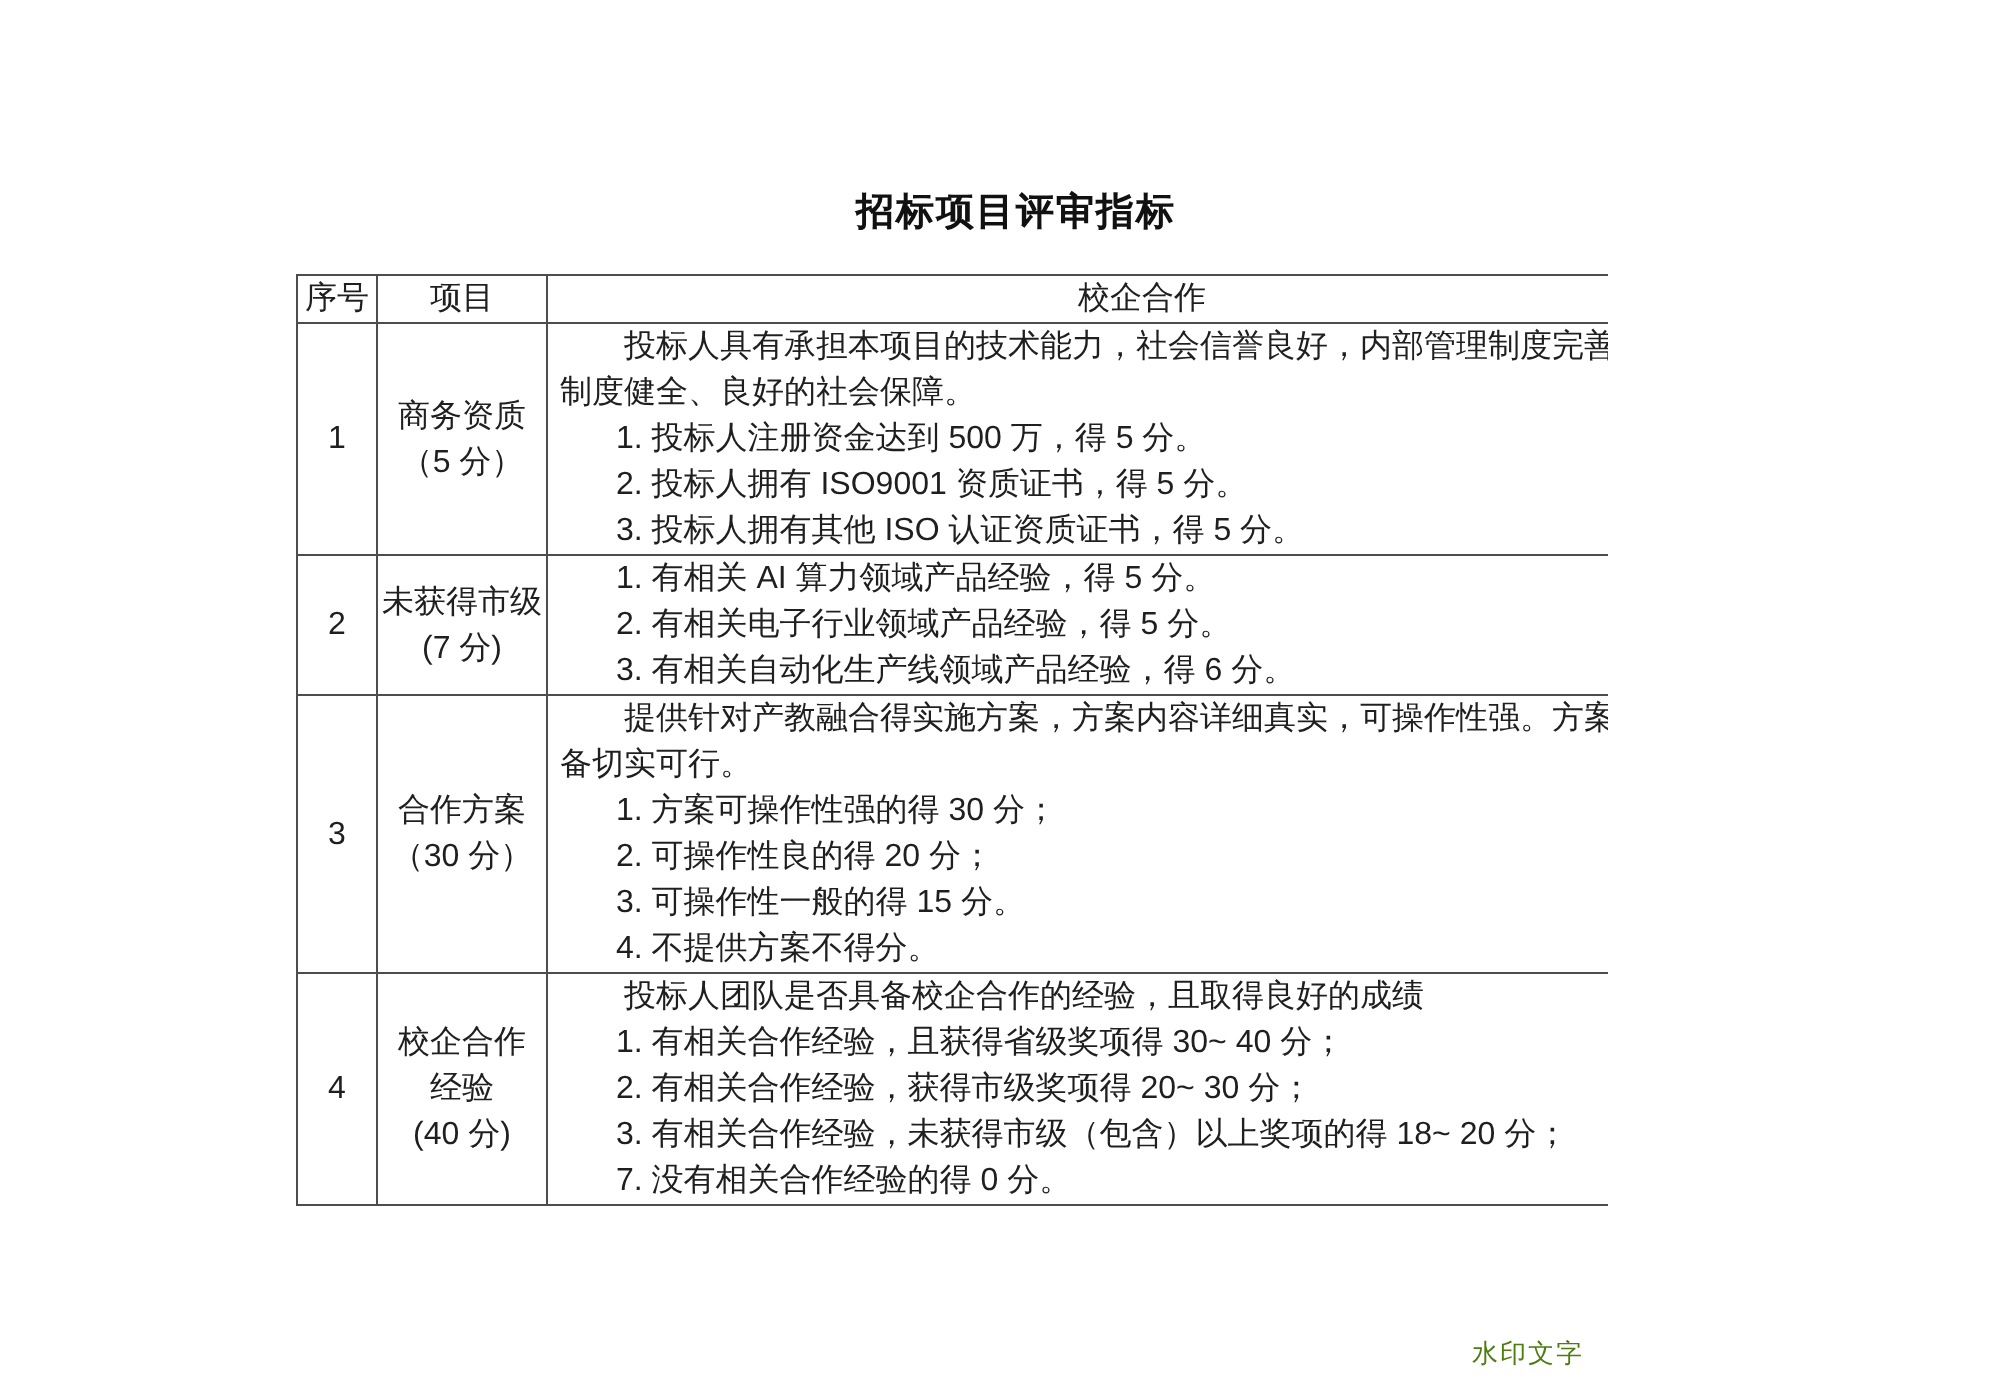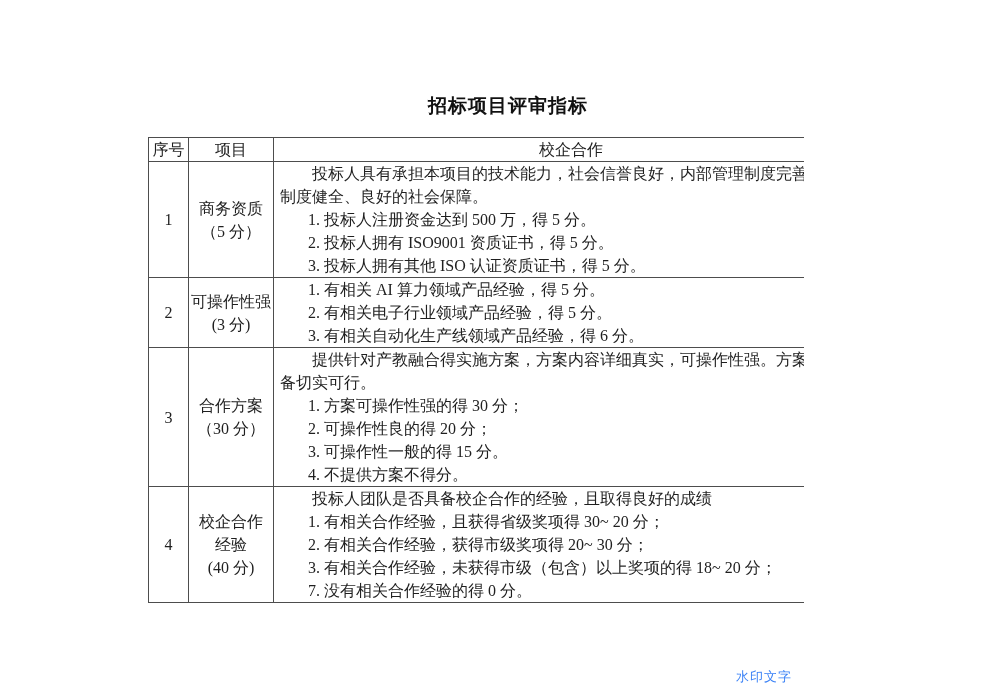--- a/index.html
+++ b/index.html
@@ -1,20 +1,20 @@
 <!DOCTYPE html>
 <html><head>
 <meta charset="utf-8">
 <style>
   html,body{margin:0;padding:0;background:#fff;}
   .page{
     position:relative;
     width:804px;height:691px;
     background:#ffffff;
-    font-family:Liberation Serif, serif;
+    font-family:Liberation Sans, sans-serif;
     color:#1f1f1f;
     overflow:hidden;
   }
   .doc-title{
     position:absolute;
     top:93px;left:148px;width:720px;
     text-align:center;
     font-size:19px;font-weight:bold;
     letter-spacing:1px;
     color:#111;
@@ -47,21 +47,21 @@
   p.item{padding-left:28px;}
   .proj-line{display:block;}
   .r0{height:115px;}
   .r1{height:69px;}
   .r2{height:138px;}
   .r3{height:115px;}
   .watermark{
     position:absolute;
     right:12px;bottom:5px;
     font-size:13px;
-    color:#3b82f6;
+    color:#4d7c0f;
     letter-spacing:1px;
   }
 </style>
 </head>
 <body>
 
 <div class="page">
 
   <div class="doc-title">招标项目评审指标</div>
 
@@ -89,22 +89,22 @@
               <p class="intro">投标人具有承担本项目的技术能力，社会信誉良好，内部管理制度完善，财务制度健全、良好的社会保障。</p>
               <p class="item">1. 投标人注册资金达到 500 万，得 5 分。</p>
               <p class="item">2. 投标人拥有 ISO9001 资质证书，得 5 分。</p>
               <p class="item">3. 投标人拥有其他 ISO 认证资质证书，得 5 分。</p>
             </div>
           </td>
         </tr>
         <tr class="r1">
           <td class="no-cell">2</td>
           <td class="project-cell">
-            <span class="proj-line">可操作性强</span>
-            <span class="proj-line">(3 分)</span>
+            <span class="proj-line">未获得市级</span>
+            <span class="proj-line">(7 分)</span>
           </td>
           <td class="criteria-cell">
             <div class="criteria-inner">
               <p class="item">1. 有相关 AI 算力领域产品经验，得 5 分。</p>
               <p class="item">2. 有相关电子行业领域产品经验，得 5 分。</p>
               <p class="item">3. 有相关自动化生产线领域产品经验，得 6 分。</p>
             </div>
           </td>
         </tr>
         <tr class="r2">
@@ -126,21 +126,21 @@
         <tr class="r3">
           <td class="no-cell">4</td>
           <td class="project-cell">
             <span class="proj-line">校企合作</span>
             <span class="proj-line">经验</span>
             <span class="proj-line">(40 分)</span>
           </td>
           <td class="criteria-cell">
             <div class="criteria-inner">
               <p class="intro">投标人团队是否具备校企合作的经验，且取得良好的成绩</p>
-              <p class="item">1. 有相关合作经验，且获得省级奖项得 30~ 20 分；</p>
+              <p class="item">1. 有相关合作经验，且获得省级奖项得 30~ 40 分；</p>
               <p class="item">2. 有相关合作经验，获得市级奖项得 20~ 30 分；</p>
               <p class="item">3. 有相关合作经验，未获得市级（包含）以上奖项的得 18~ 20 分；</p>
               <p class="item">7. 没有相关合作经验的得 0 分。</p>
             </div>
           </td>
         </tr>
       </tbody>
   </table>
 
   <div class="watermark">水印文字</div>

